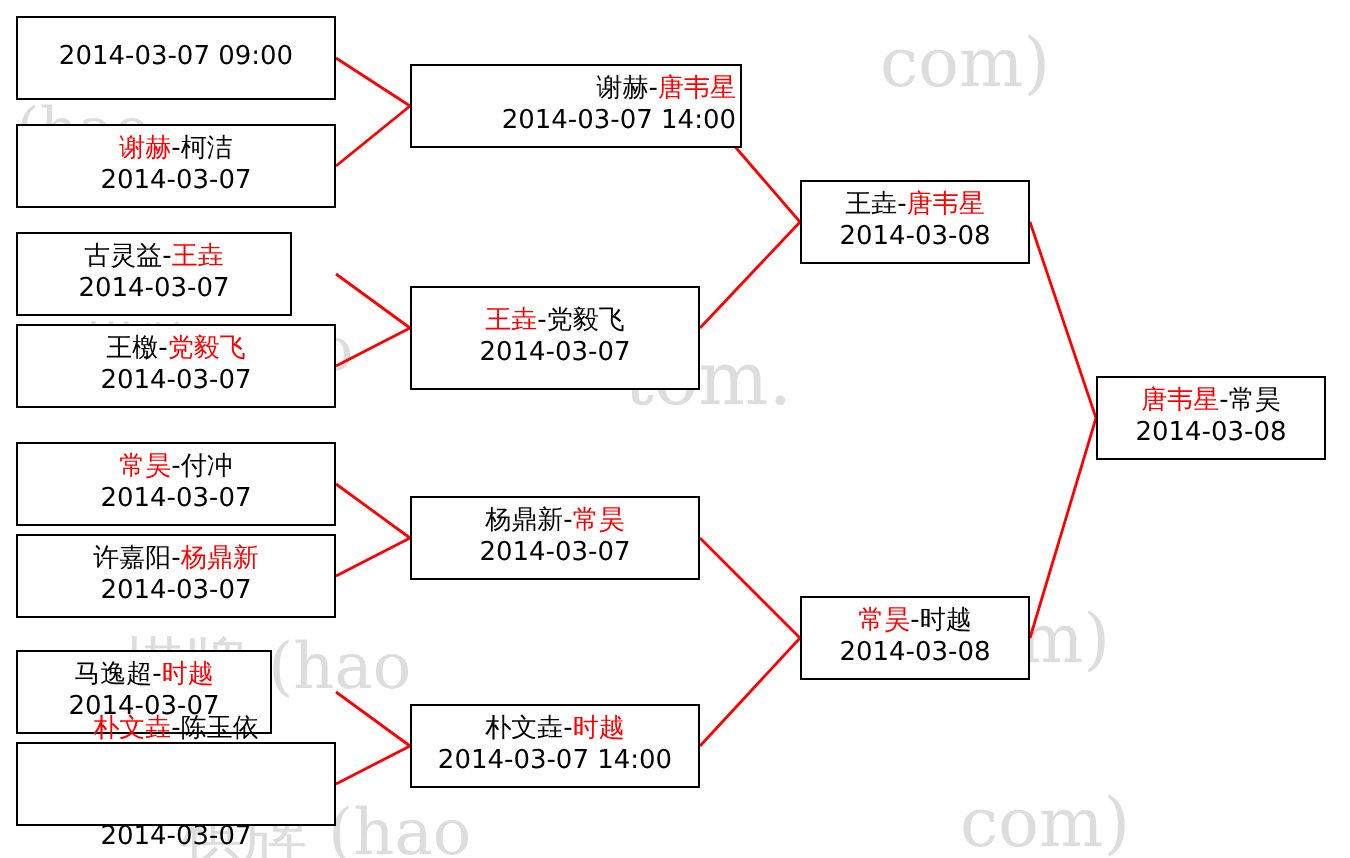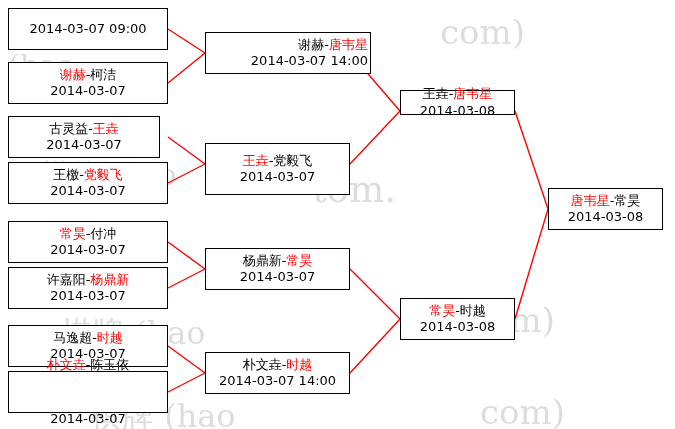--- a/index.html
+++ b/index.html
@@ -66,37 +66,37 @@
       </g>
   </svg>
   <div id="node-layer">
       <div class="node" style="left: 8px; top: 8px; width: 160px; height: 42px;">
         <div class="dt">2014-03-07 09:00</div>
       </div>
       <div class="node" style="left: 8px; top: 62px; width: 160px; height: 42px;">
         <div class="ttl"><span class="red">谢赫</span><span class="blk">-</span><span class="blk">柯洁</span></div>
         <div class="dt">2014-03-07</div>
       </div>
-      <div class="node" style="left: 8px; top: 116px; width: 152px; height: 42px;">
+      <div class="node" style="left: 8px; top: 116px; width: 138px; height: 42px;">
         <div class="ttl"><span class="blk">古灵益</span><span class="blk">-</span><span class="red">王垚</span></div>
         <div class="dt">2014-03-07</div>
       </div>
       <div class="node" style="left: 8px; top: 162px; width: 160px; height: 42px;">
         <div class="ttl"><span class="blk">王檄</span><span class="blk">-</span><span class="red">党毅飞</span></div>
         <div class="dt">2014-03-07</div>
       </div>
       <div class="node" style="left: 8px; top: 221px; width: 160px; height: 42px;">
         <div class="ttl"><span class="red">常昊</span><span class="blk">-</span><span class="blk">付冲</span></div>
         <div class="dt">2014-03-07</div>
       </div>
       <div class="node" style="left: 8px; top: 267px; width: 160px; height: 42px;">
         <div class="ttl"><span class="blk">许嘉阳</span><span class="blk">-</span><span class="red">杨鼎新</span></div>
         <div class="dt">2014-03-07</div>
       </div>
-      <div class="node" style="left: 8px; top: 325px; width: 160px; height: 42px;">
+      <div class="node" style="left: 8px; top: 325px; width: 128px; height: 42px;">
         <div class="ttl"><span class="blk">马逸超</span><span class="blk">-</span><span class="red">时越</span></div>
         <div class="dt">2014-03-07</div>
       </div>
       <div class="node" style="left: 8px; top: 371px; width: 160px; height: 42px; gap: 37px;">
         <div class="ttl"><span class="red">朴文垚</span><span class="blk">-</span><span class="blk">陈玉依</span></div>
         <div class="dt">2014-03-07</div>
       </div>
       <div class="node" style="left: 205px; top: 32px; width: 166px; height: 42px; align-items: flex-end;">
         <div class="ttl"><span class="blk">谢赫</span><span class="blk">-</span><span class="red">唐韦星</span></div>
         <div class="dt">2014-03-07 14:00</div>
@@ -106,21 +106,21 @@
         <div class="dt">2014-03-07</div>
       </div>
       <div class="node" style="left: 205px; top: 248px; width: 145px; height: 42px;">
         <div class="ttl"><span class="blk">杨鼎新</span><span class="blk">-</span><span class="red">常昊</span></div>
         <div class="dt">2014-03-07</div>
       </div>
       <div class="node" style="left: 205px; top: 352px; width: 145px; height: 42px;">
         <div class="ttl"><span class="blk">朴文垚</span><span class="blk">-</span><span class="red">时越</span></div>
         <div class="dt">2014-03-07 14:00</div>
       </div>
-      <div class="node" style="left: 400px; top: 90px; width: 115px; height: 25px;">
+      <div class="node" style="left: 400px; top: 90px; width: 115px; height: 42px;">
         <div class="ttl"><span class="blk">王垚</span><span class="blk">-</span><span class="red">唐韦星</span></div>
         <div class="dt">2014-03-08</div>
       </div>
       <div class="node" style="left: 400px; top: 298px; width: 115px; height: 42px;">
         <div class="ttl"><span class="red">常昊</span><span class="blk">-</span><span class="blk">时越</span></div>
         <div class="dt">2014-03-08</div>
       </div>
       <div class="node" style="left: 548px; top: 188px; width: 115px; height: 42px;">
         <div class="ttl"><span class="red">唐韦星</span><span class="blk">-</span><span class="blk">常昊</span></div>
         <div class="dt">2014-03-08</div>

